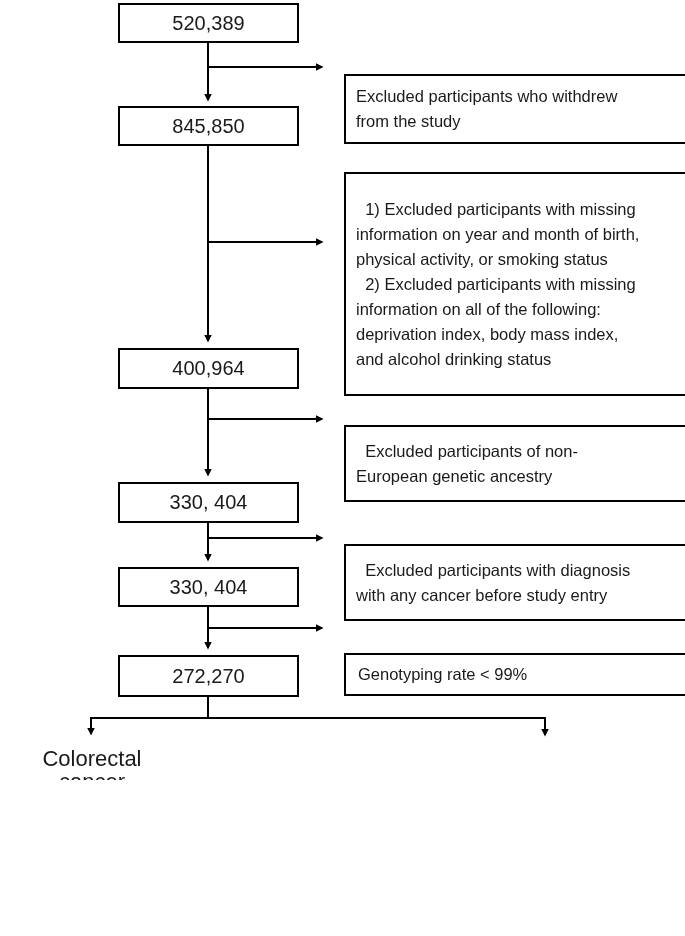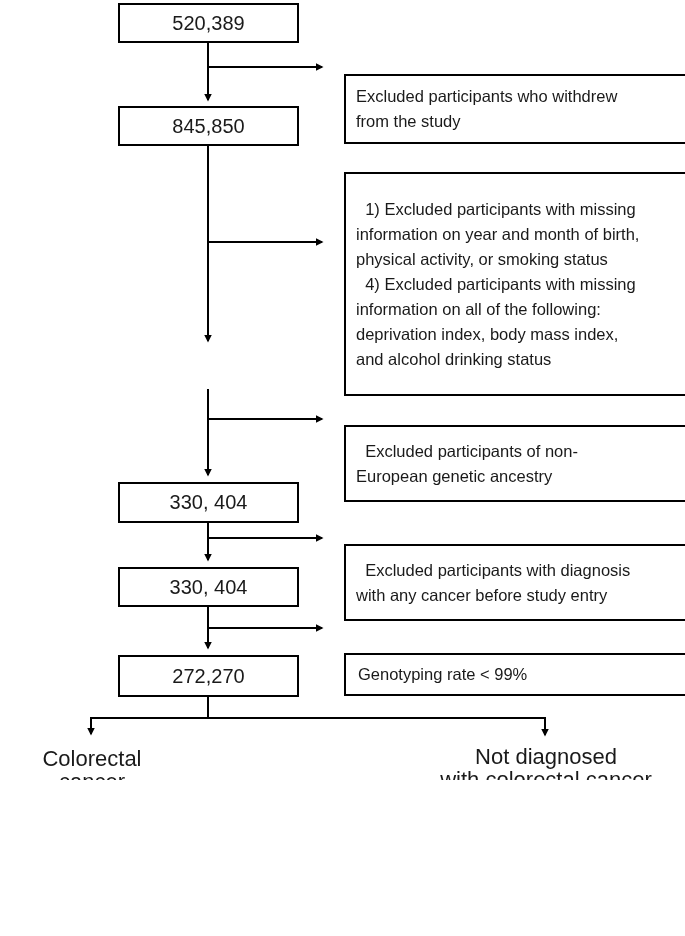--- a/index.html
+++ b/index.html
@@ -90,53 +90,52 @@
     <path d="M91 717 L91 734" stroke="#000" stroke-width="2" fill="none" marker-end="url(#ah)"></path>
     <path d="M545 717 L545 735" stroke="#000" stroke-width="2" fill="none" marker-end="url(#ah)"></path>
 
     <path d="M92 843 L92 880" stroke="#000" stroke-width="2" fill="none" stroke-dasharray="2 3" marker-end="url(#ah)"></path>
     <path d="M545 846 L545 880" stroke="#000" stroke-width="2" fill="none" stroke-dasharray="2 3" marker-end="url(#ah)"></path>
     <path d="M184 909 L452 909" stroke="#000" stroke-width="2" fill="none" stroke-dasharray="2 3"></path>
   </svg>
 
   <div class="box count-box" style="top:3px">520,389</div>
   <div class="box count-box" style="top:106px">845,850</div>
+  <div class="box count-box" style="top:348px;height:41px">400,964</div>
   <div class="box count-box" style="top:482px;height:41px">330, 404</div>
   <div class="box count-box" style="top:567px">330, 404</div>
   <div class="box count-box" style="top:655px;height:42px">272,270</div>
 
   <div class="box excl-box" style="top:30px;height:70px">
     <span class="pre">Excluded participants who withdrew
 from the study</span>
   </div>
   <div class="box excl-box" style="top:128px;height:224px">
     <span class="pre">  1) Excluded participants with missing
 information on year and month of birth,
 physical activity, or smoking status
-  4) Excluded participants with missing
+  2) Excluded participants with missing
 information on all of the following:
 deprivation index, body mass index,
 and alcohol drinking status</span>
   </div>
   <div class="box excl-box" style="top:381px;height:77px">
     <span class="pre">  Excluded participants of non-
 European genetic ancestry</span>
   </div>
   <div class="box excl-box" style="top:500px;height:77px">
     <span class="pre">  Excluded participants with diagnosis
 with any cancer before study entry</span>
   </div>
   <div class="box excl-box" style="top:609px;height:43px;padding-left:12px">
     <span class="pre">Genotyping rate &lt; 99%</span>
   </div>
 
   <div class="branch-label" style="left:12px;top:747px;width:160px">Colorectal
 cancer</div>
-  <div class="branch-label" style="left:440px;top:745px;width:212px">Not diagnosed
-with colorectal cancer</div>
 
   <div class="box outcome-box" style="left:2px;top:798px;width:181px;height:41px">3,436</div>
   <div class="box outcome-box" style="left:455px;top:800px;width:182px;height:42px">411,718</div>
   <div class="box outcome-box" style="left:2px;top:889px;width:181px;height:42px">2,974</div>
   <div class="box outcome-box" style="left:453px;top:888px;width:182px;height:41px">11,424</div>
 
 
 </div>
 
 </body></html>

